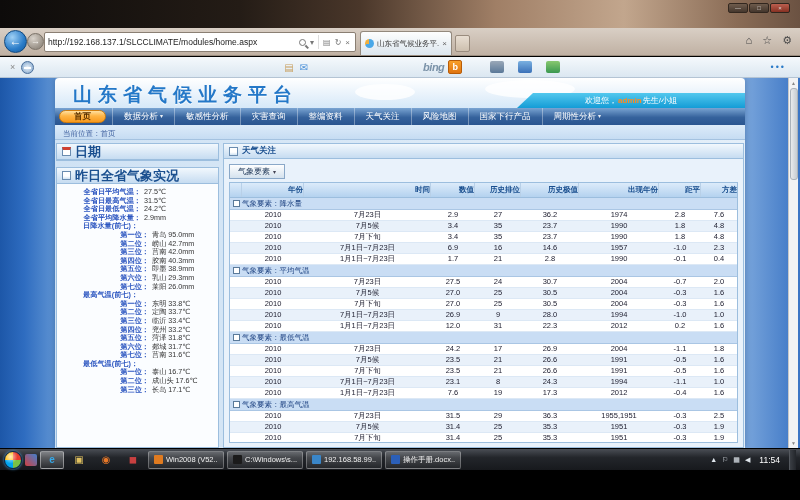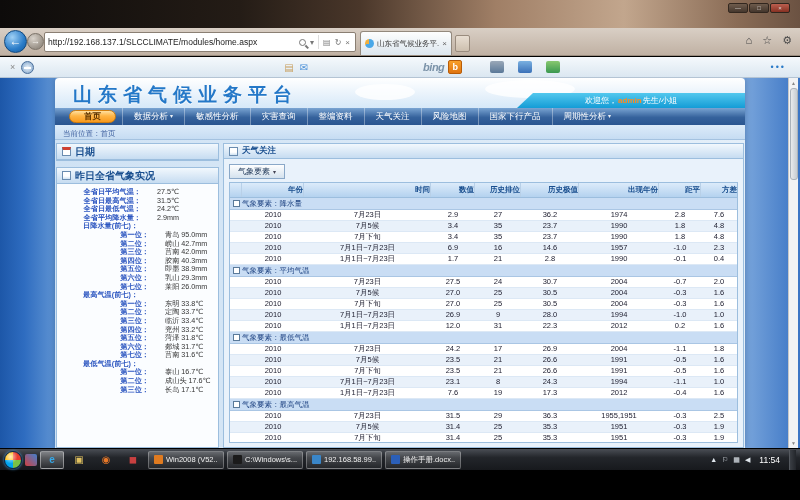--- a/index.html
+++ b/index.html
@@ -59,50 +59,50 @@
   
   .phead{position:relative;height:30px;background:linear-gradient(#ffffff,#d6e8f8);border-radius:4px 4px 0 0;overflow:hidden}
   .cloud{position:absolute;border-radius:50%;background:rgba(255,255,255,.8)}
   .ptitle{position:absolute;left:18px;top:4px;font-size:19px;font-weight:bold;color:#2478c8;letter-spacing:6px;
     text-shadow:0 1px 1px #fff}
   .ribbon{position:absolute;right:0;bottom:0;height:15px;width:228px;
     background:linear-gradient(#53c8ee,#149cd6);clip-path:polygon(16px 0,100% 0,100% 100%,0 100%);
     display:flex;align-items:center;justify-content:center;font-size:8px;color:#fff}
   .ribbon .u{color:#ff8a1e;font-weight:bold;padding:0 1px}
   
-  .menubar{height:17px;background:linear-gradient(#7aa4d2,#35629c 55%,#2a5590);display:flex;align-items:center;padding-left:12px}
+  .menubar{height:17px;background:linear-gradient(#7aa4d2,#35629c 55%,#2a5590);display:flex;align-items:center;padding-left:2px}
   .mi{display:flex;align-items:center;gap:2px;color:#fff;font-size:8.5px;padding:0 11px;height:100%;line-height:17px;
     border-left:1px solid rgba(255,255,255,.35)}
   .mi:first-child{border-left:none}
   .mi.active{background:linear-gradient(#ffe0a0,#ffb545 45%,#f89a1e);color:#5a3200;font-weight:bold;border-radius:8px;
     height:13px;line-height:13px;margin:0 6px 0 2px;padding:0 14px;border:1px solid #d07e10}
   .mi .caret{font-size:6px;opacity:.9}
   
   .crumb{height:15px;background:linear-gradient(#dcebf9,#c6dcf2);border-bottom:1px solid #a4c2e0;
     display:flex;align-items:flex-end;font-size:7.5px;color:#3a5c9c;padding:0 8px}
   .crumb .right{margin-left:auto;display:flex;gap:14px}
   
   .pbody{flex:1;min-height:0;display:flex;gap:4px;padding:3px 1px 0 1px;background:linear-gradient(90deg,#cfe2f4,#e4eff9)}
   .panel{background:#fbfdff;border:1px solid #9cbede}
   .panelhead{height:16px;background:linear-gradient(#f2f8fd,#c6dcf1);border-bottom:1px solid #9cbede;
-    display:flex;align-items:center;gap:4px;padding:0 5px;font-size:10px;font-weight:bold;color:#1a4f8f}
+    display:flex;align-items:center;gap:4px;padding:0 5px;font-size:13px;font-weight:bold;color:#1a4f8f}
   .phicon{width:9px;height:9px;background:#fff;border:1px solid #6a8cb0;border-top:3px solid #d04030;flex:none}
   .phicon.doc{border-top:1px solid #6a8cb0;background:linear-gradient(#fff 60%,#cfe2f2)}
   
   .sidebar{width:163px;display:flex;flex-direction:column;gap:6px;min-height:0}
   .calbody{padding:5px 8px 4px 8px;text-align:right;font-size:8.5px;line-height:12px}
   .cal1{color:#1a52c8;font-weight:bold}
   .cal2{color:#2f9e3f;font-weight:bold}
   .cal3{color:#1a52c8}
   .cal4{color:#2f7fa0}
   .weatherpanel{flex:1;min-height:0;overflow:hidden}
   .wbody{padding:4px 0;overflow:hidden}
   .wrow{display:flex;font-size:7.2px;line-height:8.6px}
   .wlbl{width:84px;text-align:right;color:#2b55c0;font-weight:bold;flex:none}
-  .wval{color:#333;margin-left:16px;white-space:nowrap}
+  .wval{color:#333;margin-left:3px;white-space:nowrap}
   .wtitle{color:#2b55c0;font-weight:bold;padding-left:26px;display:block}
   .rlbl{width:92px}
   
   .main{flex:1;min-width:0;display:flex;flex-direction:column;min-height:0}
   .mainhead{height:16px;background:linear-gradient(#f2f8fd,#c6dcf1);border:1px solid #9cbede;
     display:flex;align-items:center;gap:4px;padding:0 5px;font-size:8.5px;font-weight:bold;color:#1a4f8f}
   .maincontent{flex:1;min-height:0;background:#e9f2fb;border:1px solid #9cbede;border-top:none;padding:4px 5px;
     display:flex;flex-direction:column;overflow:hidden}
   .toolbar{height:16px;margin-bottom:3px;display:flex;align-items:center}
   .filterbtn{display:flex;align-items:center;gap:3px;background:linear-gradient(#fefefe,#d4e2ee);

